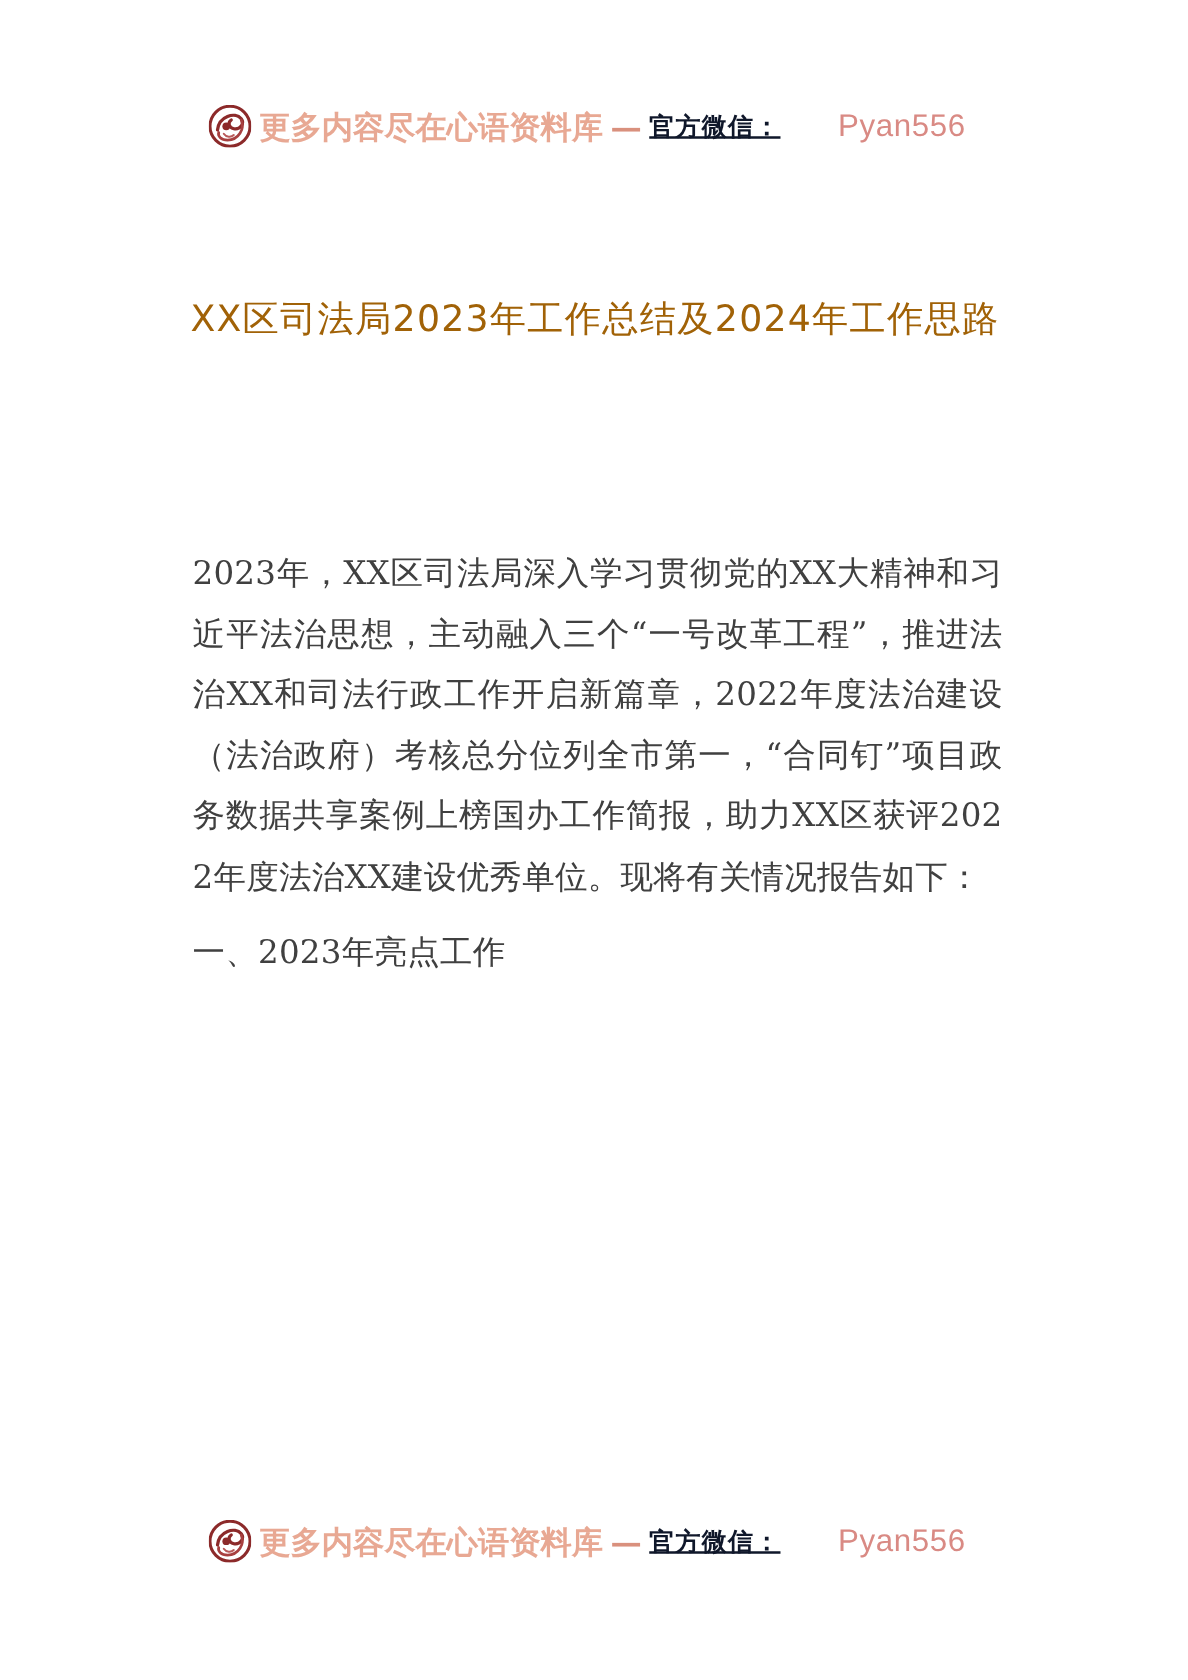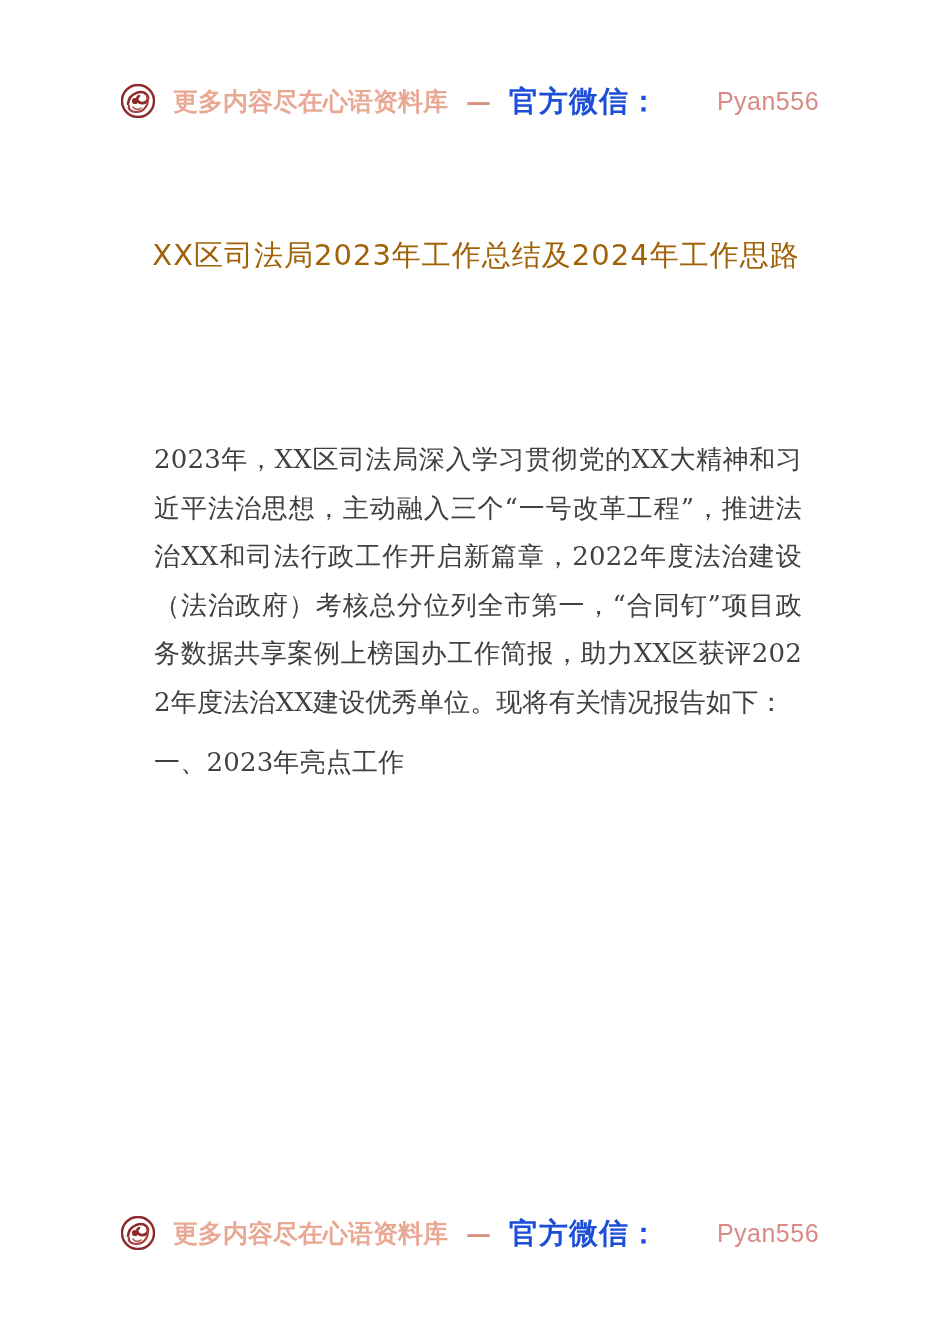--- a/index.html
+++ b/index.html
@@ -25,21 +25,21 @@
   }
 
   
   .watermark {
     position: absolute;
     left: 0;
     width: 940px;
     display: flex;
     align-items: center;
     justify-content: center;
-    gap: 18px;
+    gap: 6px;
     white-space: nowrap;
   }
   .watermark-header { top: 84px; }
   .watermark-footer { top: 1216px; }
 
   .wm-logo {
     width: 34px;
     height: 34px;
     flex: 0 0 auto;
     display: block;
@@ -48,21 +48,21 @@
   .wm-text {
     font-family: "DejaVu Serif", "Liberation Serif", serif;
     font-size: 25px;
     font-weight: bold;
     letter-spacing: 0px;
     line-height: 1;
     display: inline-block;
   }
   .wm-main  { color: #e8a893; }
   .wm-dash  { color: #d9907d; font-weight: bold; }
-  .wm-sub   { color: #1d4ed8; font-size: 29px; font-weight: bold; letter-spacing: 1px; }
+  .wm-sub   { color: #0f172a; font-size: 20px; font-weight: bold; letter-spacing: 1px; text-decoration: underline; }
   .wm-id {
     color: #d98a84;
     font-family: "Liberation Sans", "DejaVu Sans", sans-serif;
     font-size: 25px;
     font-weight: normal;
     letter-spacing: 0.5px;
     margin-left: 40px;
   }
 
   

